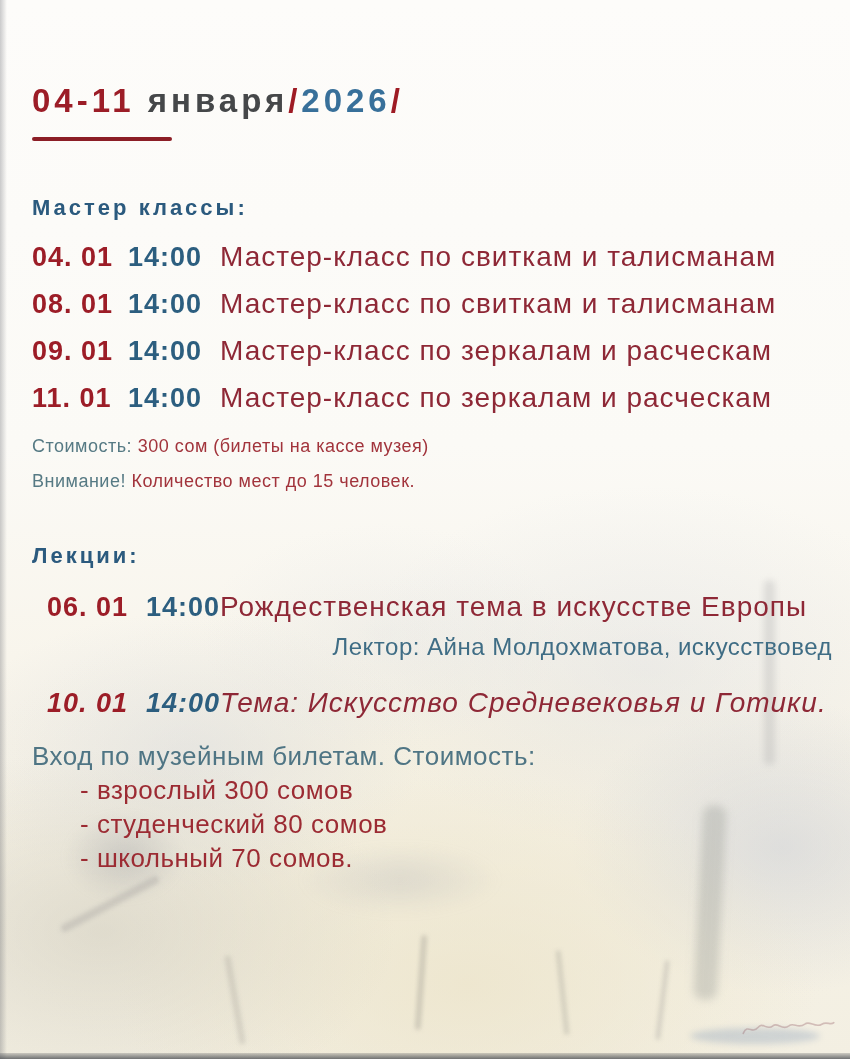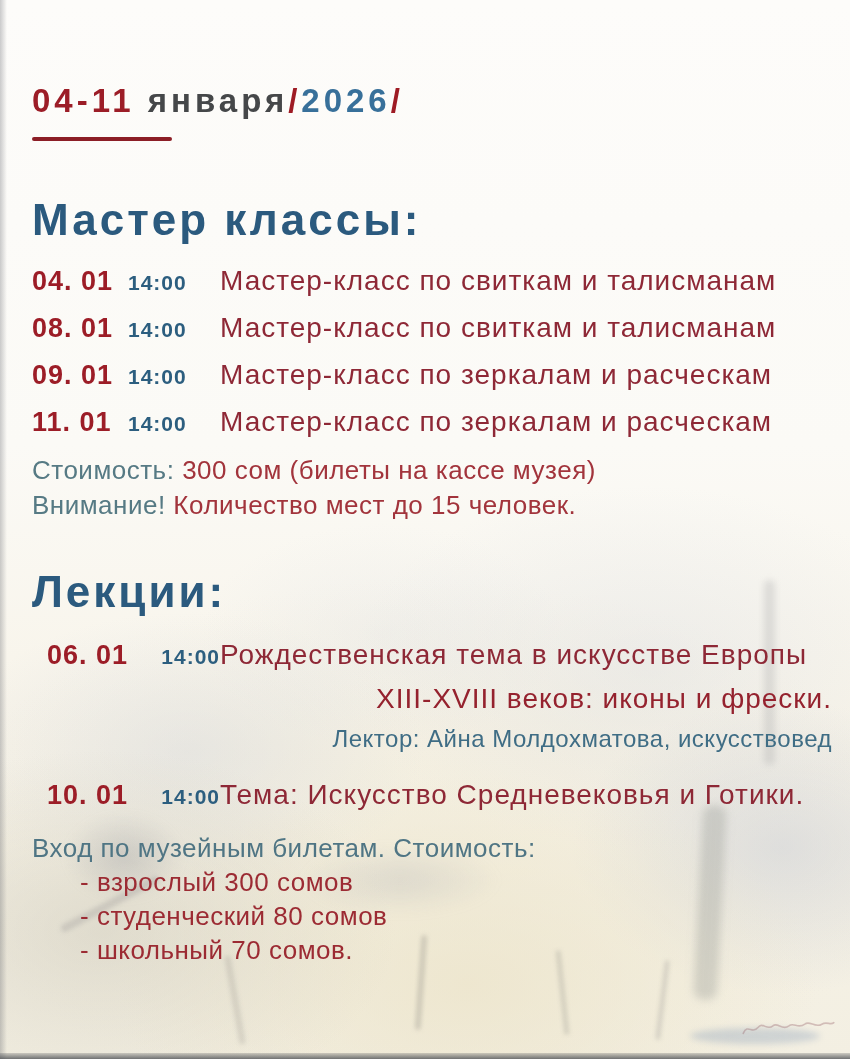--- a/index.html
+++ b/index.html
@@ -47,31 +47,31 @@
   
   .content { position:relative; z-index:2; padding:0 18px 0 32px; }
 
   .header { margin-top:82px; font-size:33px; font-weight:bold; letter-spacing:4px; white-space:nowrap; }
   .header .dates { color:#9c1d27; }
   .header .month { color:#454749; }
   .header .slash { color:#9e1b24; }
   .header .year  { color:#38709a; }
   .header-underline { width:140px; height:4px; background:#8c1e26; margin-top:17px; border-radius:2px; }
 
-  .section-title { font-size:44px; font-weight:bold; letter-spacing:3px; color:#2b5a7e; }
+  .section-title { font-size:22px; font-weight:bold; letter-spacing:3px; color:#2b5a7e; }
   .mc-title { margin-top:54px; }
   .lectures-title { margin-top:44px; }
 
   .schedule { margin-top:20px; }
   .srow { display:flex; align-items:baseline; margin-bottom:15px; white-space:nowrap; }
   .col-date { flex:0 0 96px; font-weight:bold; font-size:27px; color:#9c1d27; letter-spacing:1px; }
-  .col-time { flex:0 0 92px; font-weight:bold; font-size:21px; color:#2c5e7f; letter-spacing:1px; }
+  .col-time { flex:0 0 92px; font-weight:bold; font-size:27px; color:#2c5e7f; letter-spacing:1px; }
   .col-desc { font-size:28px; color:#8e2836; letter-spacing:1px; }
 
-  .notes { margin-top:10px; font-size:26px; letter-spacing:0.5px; line-height:35px; }
+  .notes { margin-top:10px; font-size:18px; letter-spacing:0.5px; line-height:35px; }
   .note-label { color:#567a84; }
   .note-text  { color:#a2343c; }
 
   .lecture { margin-top:22px;text-align:right; }
   .lec-line2    { margin-left:188px; margin-top:12px; font-size:28px; color:#95222e; letter-spacing:1px; }
   .lec-lecturer { margin-left:188px; margin-top:10px; font-size:24px; color:#3f6d85; letter-spacing:0.5px; }
   .lecture + .lecture { margin-top:26px; }
 
   .footer { margin-top:20px; font-size:26px; line-height:34px; letter-spacing:0.5px; }
   .footer-intro { color:#4f7584; }
@@ -145,26 +145,25 @@
     </div>
 
     <div class="section-title lectures-title">Лекции:</div>
 
     <div class="lecture">
       <div class="srow" style="margin-bottom:0;">
         <span class="col-date">06. 01</span>
         <span class="col-time">14:00</span>
         <span class="col-desc">Рождественская тема в искусстве Европы</span>
       </div>
-      <div class="lec-line2">XIII-XVIII веков: иконы и фрески.</div>
       <div class="lec-lecturer">Лектор: Айна Молдохматова, искусствовед</div>
     </div>
 
     <div class="lecture">
-      <div class="srow" style="margin-bottom:10px;">
+      <div class="srow" style="margin-bottom:10px;font-style:italic;">
         <span class="col-date">10. 01</span>
         <span class="col-time">14:00</span>
         <span class="col-desc">Тема: Искусство Средневековья и Готики.</span>
       </div>
     </div>
 
     <div class="footer">
       <div class="footer-intro">Вход по музейным билетам. Стоимость:</div>
       <div class="footer-price">- взрослый 300 сомов</div>
       <div class="footer-price">- студенческий 80 сомов</div>

